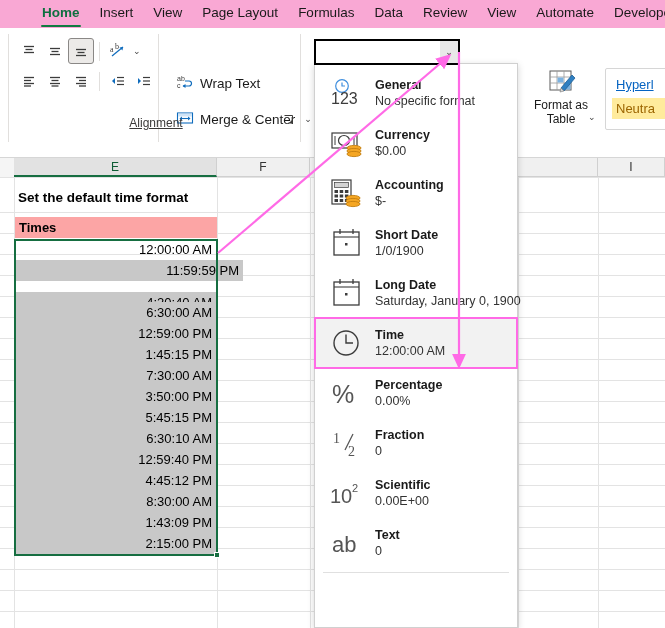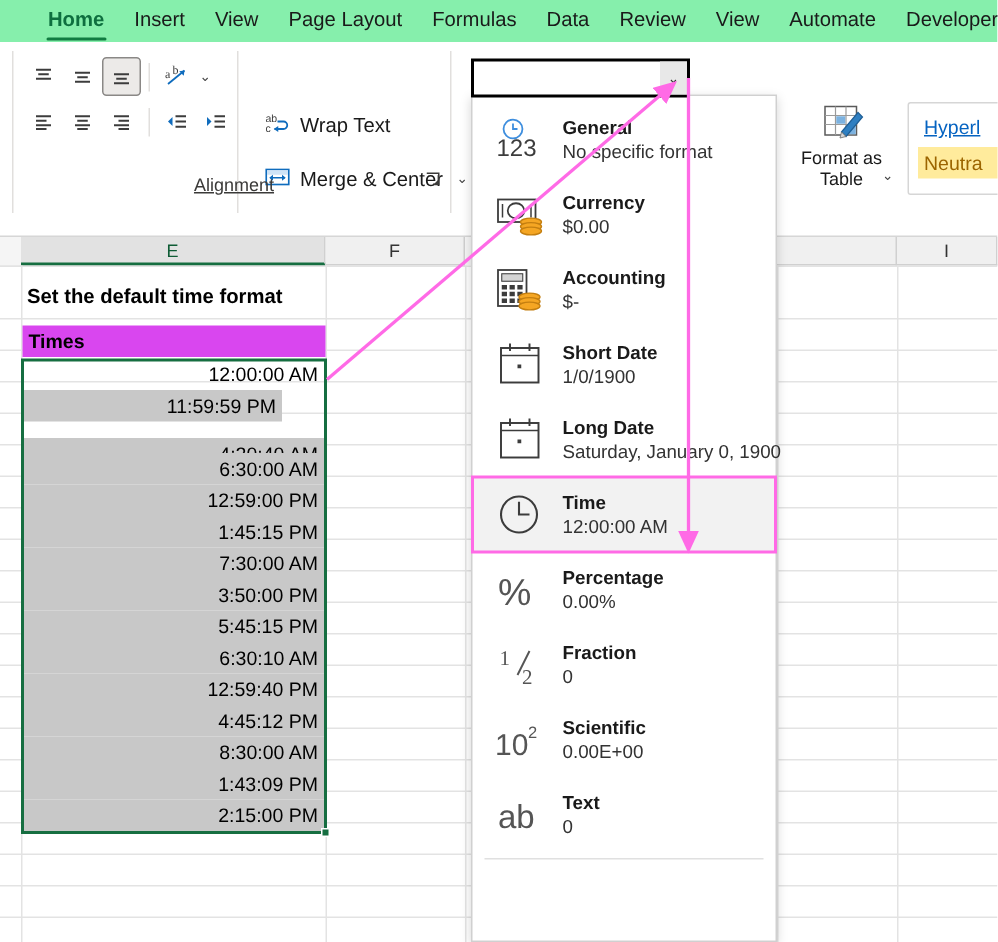--- a/index.html
+++ b/index.html
@@ -7,23 +7,23 @@
     width: 665px; height: 628px;
     font-family: "Liberation Sans", sans-serif;
     background: #ffffff;
     overflow: hidden;
   }
   #app { position: relative; width: 665px; height: 628px; }
 
   
   .ribbon-tabs {
     position: absolute; left: 0; top: 0; width: 665px; height: 28px;
-    background: #86efac;
+    background: #f9a8d4;
     display: flex; align-items: center;
-    padding-left: 22px;
+    padding-left: 32px;
   }
   .ribbon-tab {
     font-size: 13.5px; color: #1a1a1a; padding: 0 10px;
     height: 28px; line-height: 26px; white-space: nowrap; cursor: default;
   }
   .ribbon-tab.active { font-weight: bold; color: #0e6f3f; position: relative; }
   .ribbon-tab.active::after {
     content: ""; position: absolute; left: 9px; right: 9px; bottom: 1px;
     height: 2.5px; background: #107c41; border-radius: 1px;
   }
@@ -111,21 +111,21 @@
 
   .gridlines { position: absolute; left: 0; top: 19px; width: 665px; height: 451px; }
   .hline { position: absolute; left: 0; width: 665px; height: 1px; background: #e3e3e3; }
   .vline { position: absolute; top: 0; width: 1px; height: 451px; background: #e3e3e3; }
 
   .cell {
     position: absolute; font-size: 13px; color: #000; line-height: 20px;
     padding: 0 4px; white-space: nowrap; overflow: hidden; cursor: default;
   }
   .cell.title { font-weight: bold; font-size: 13.5px; }
-  .cell.hdr { background: #d946ef; font-weight: bold; }
+  .cell.hdr { background: #fca5a5; font-weight: bold; }
   .cell.timeval { text-align: right; }
   .cell.timeval.shaded { background: #c8c8c8; }
 
   .sel-range {
     position: absolute; border: 2px solid #166e41; pointer-events: none; z-index: 10;
   }
   .sel-handle {
     position: absolute; width: 6px; height: 6px; background: #166e41;
     border: 1px solid #fff; z-index: 11;
   }
@@ -402,21 +402,21 @@
         <div class="vline" style="left: 310px;"></div>
         <div class="vline" style="left: 518px;"></div>
         <div class="vline" style="left: 598px;"></div>
       </div>
 
     <div class="cell title" style="left:14px; top:22px; width:203px; height:35px; line-height:35px;">Set the default time format</div>
     <div class="cell hdr" style="left:15px; top:59px; width:202px; height:21px; line-height:21px;">Times</div>
 
     <div id="timecells">
         <div class="cell timeval" style="left: 16px; top: 81px; width: 200px; height: 21px; line-height: 21px;">12:00:00 AM</div>
-        <div class="cell timeval shaded" style="left: 16px; top: 102px; width: 172px; height: 21px; line-height: 21px;">11:59:59 PM</div>
+        <div class="cell timeval shaded" style="left: 16px; top: 102px; width: 227px; height: 21px; line-height: 21px;">11:59:59 PM</div>
         <div class="cell timeval shaded" style="left: 16px; top: 134px; width: 200px; height: 21px; line-height: 21px;">4:20:40 AM</div>
         <div class="cell timeval shaded" style="left: 16px; top: 144px; width: 200px; height: 21px; line-height: 21px;">6:30:00 AM</div>
         <div class="cell timeval shaded" style="left: 16px; top: 165px; width: 200px; height: 21px; line-height: 21px;">12:59:00 PM</div>
         <div class="cell timeval shaded" style="left: 16px; top: 186px; width: 200px; height: 21px; line-height: 21px;">1:45:15 PM</div>
         <div class="cell timeval shaded" style="left: 16px; top: 207px; width: 200px; height: 21px; line-height: 21px;">7:30:00 AM</div>
         <div class="cell timeval shaded" style="left: 16px; top: 228px; width: 200px; height: 21px; line-height: 21px;">3:50:00 PM</div>
         <div class="cell timeval shaded" style="left: 16px; top: 249px; width: 200px; height: 21px; line-height: 21px;">5:45:15 PM</div>
         <div class="cell timeval shaded" style="left: 16px; top: 270px; width: 200px; height: 21px; line-height: 21px;">6:30:10 AM</div>
         <div class="cell timeval shaded" style="left: 16px; top: 291px; width: 200px; height: 21px; line-height: 21px;">12:59:40 PM</div>
         <div class="cell timeval shaded" style="left: 16px; top: 312px; width: 200px; height: 21px; line-height: 21px;">4:45:12 PM</div>

